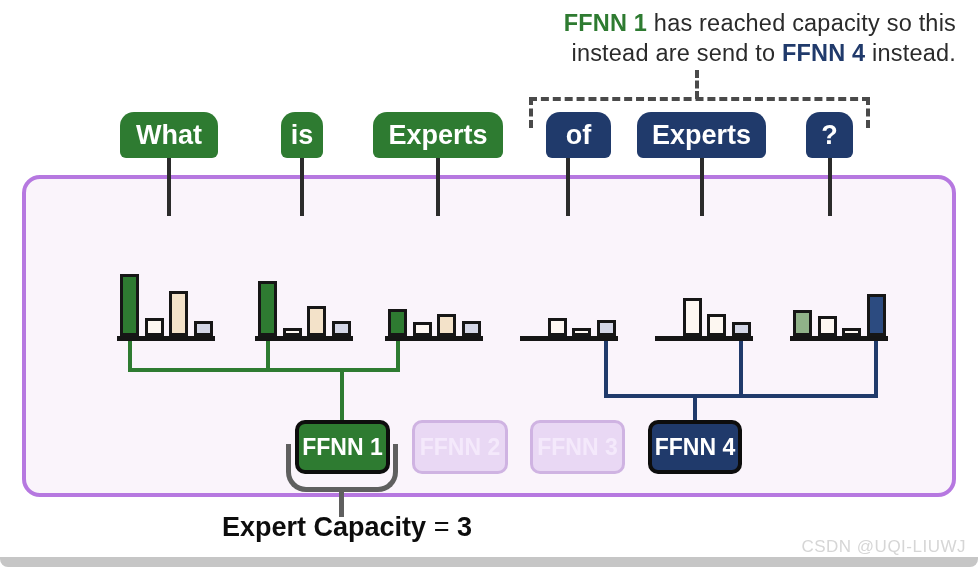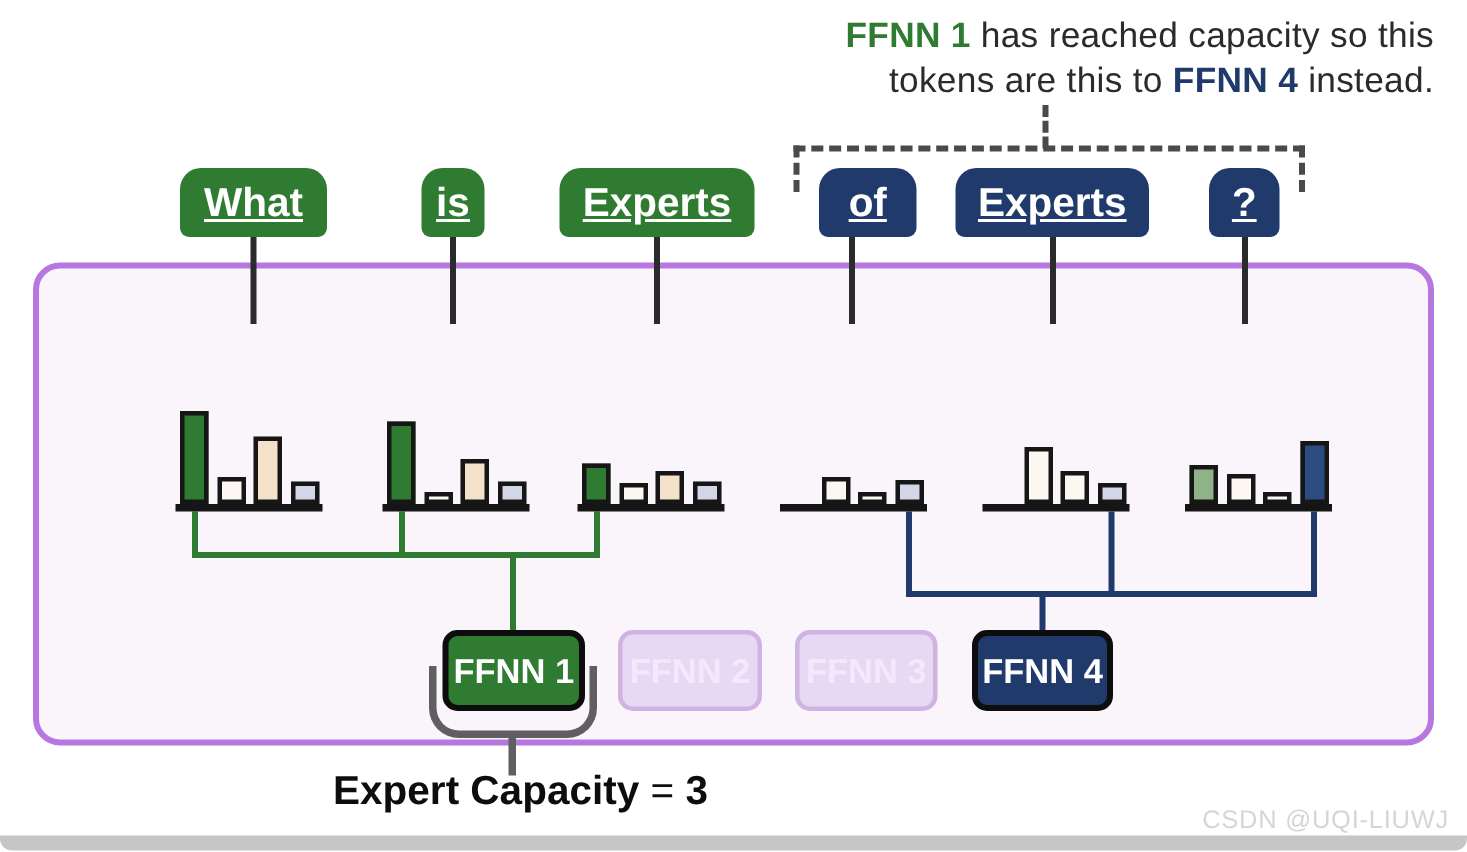--- a/index.html
+++ b/index.html
@@ -17,21 +17,21 @@
   .callout-stem{position:absolute;left:695px;top:70px;height:29px;width:0;
                 border-left:4px dashed var(--dash);}
   .callout-box{position:absolute;left:529px;top:97px;width:333px;height:27px;
                border-top:4px dashed var(--dash);
                border-left:4px dashed var(--dash);
                border-right:4px dashed var(--dash);}
 
   
   .token{position:absolute;top:112px;height:46px;border-radius:14px 14px 6px 6px;
          display:flex;align-items:center;justify-content:center;color:#fff;
-         font-weight:700;font-size:27px;z-index:5;text-decoration:underline;}
+         font-weight:700;font-size:27px;z-index:5;}
   .token.green{background:var(--green);}
   .token.navy{background:var(--navy);}
   .token-stem{position:absolute;top:155px;height:61px;width:4px;background:var(--line);z-index:4;}
 
   
   .moe-box{position:absolute;left:22px;top:175px;width:934px;height:322px;
            background:var(--container_bg);border:4px solid var(--container_border);
            border-radius:18px;box-sizing:border-box;z-index:1;}
 
   .router{position:absolute;left:45px;top:214px;width:890px;height:46px;
@@ -75,21 +75,21 @@
   .bottom-strip{position:absolute;left:0;top:557px;width:978px;height:10px;
                 background:var(--strip);border-radius:0 0 8px 8px;z-index:2;}
 </style>
 </head>
 <body>
 
 <div id="stage">
 
   <div class="annotation">
     <div><b class="g">FFNN 1</b><span> has reached capacity so this</span></div>
-    <div><span>tokens are this to </span><b class="n">FFNN 4</b><span> instead.</span></div>
+    <div><span>instead are send to </span><b class="n">FFNN 4</b><span> instead.</span></div>
   </div>
 
   <div class="callout-stem"></div>
   <div class="callout-box"></div>
 
   <div id="tokens">
       <div class="token-stem" style="left: 167px;"></div>
       <div class="token green" style="left: 120px; width: 98px;">What</div>
       <div class="token-stem" style="left: 300px;"></div>
       <div class="token green" style="left: 281px; width: 42px;">is</div>

